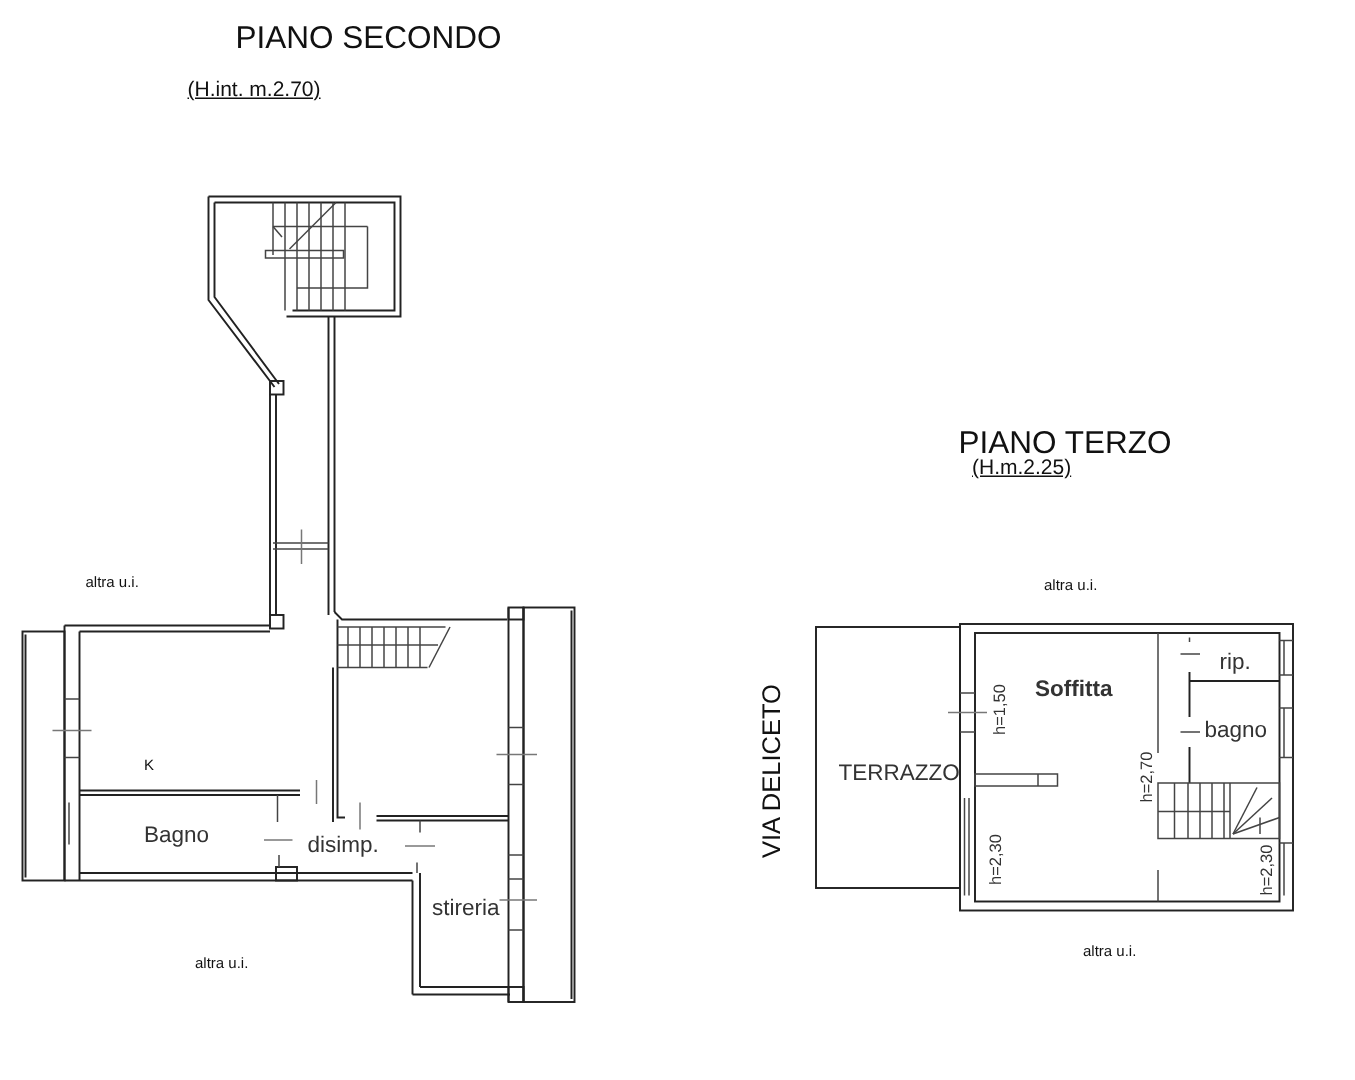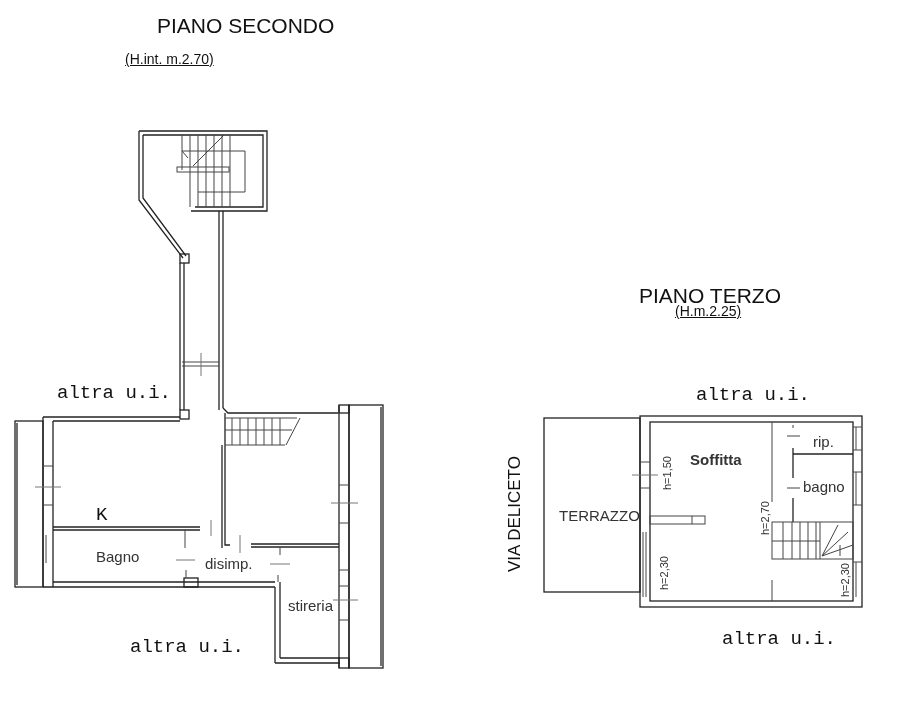--- a/index.html
+++ b/index.html
@@ -1,21 +1,21 @@
 <!DOCTYPE html>
 <html><head>
 <meta charset="utf-8">
 <style>
   html, body { margin:0; padding:0; background:#ffffff; }
   body { width:903px; height:720px; position:relative; overflow:hidden; font-family:"Liberation Sans", sans-serif; color:#111; }
   #plan { position:absolute; left:0; top:0; width:903px; height:720px; }
   .lbl { position:absolute; white-space:nowrap; color:#111; line-height:1; }
   .title { font-size:21px; }
   .sub { font-size:14px;text-decoration:underline; }
-  .big { font-size:19px;font-family:Liberation Mono, monospace; }
+  .big { font-size:10px; }
   .room { font-size:15px; color:#333; }
   .hgt { font-size:11px; color:#333; transform-origin:left top; transform:rotate(-90deg); }
   .via { font-size:17px; transform-origin:left top; transform:rotate(-90deg); }
   svg .w { fill:none; stroke:#222; stroke-width:1.3; }
   svg .t { fill:none; stroke:#444; stroke-width:1; }
   svg .g { fill:none; stroke:#777; stroke-width:1; }
 </style>
 </head>
 <body>
 
@@ -180,21 +180,21 @@
 <div class="lbl title" style="left:122px;top:15px;margin-left:35px;">PIANO SECONDO</div>
 <div class="lbl sub" style="left:125px;top:52px;">(H.int. m.2.70)</div>
 <div class="lbl big" style="left:57px;top:384px;">altra u.i.</div>
 <div class="lbl big" style="left:96px;top:506px;">K</div>
 <div class="lbl room" style="left:96px;top:549px;">Bagno</div>
 <div class="lbl room" style="left:205px;top:556px;">disimp.</div>
 <div class="lbl room" style="left:288px;top:598px;text-align:center;">stireria</div>
 <div class="lbl big" style="left:130px;top:638px;">altra u.i.</div>
 
 <div class="lbl title" style="left:639px;top:267px;margin-top:18px;">PIANO TERZO</div>
-<div class="lbl sub" style="left:675px;top:304px;">(H.m.2.25)</div>
+<div class="lbl sub" style="left:648px;top:304px;">(H.m.2.25)</div>
 <div class="lbl big" style="left:696px;top:386px;">altra u.i.</div>
 <div class="lbl big" style="left:722px;top:630px;">altra u.i.</div>
 <div class="lbl via" style="left:506px;top:572px;">VIA DELICETO</div>
 <div class="lbl room" style="left:559px;top:508px;">TERRAZZO</div>
 <div class="lbl room" style="left:690px;top:452px;font-weight:bold;">Soffitta</div>
 <div class="lbl room" style="left:813px;top:434px;">rip.</div>
 <div class="lbl room" style="left:803px;top:479px;">bagno</div>
 <div class="lbl hgt" style="left:662px;top:490px;">h=1,50</div>
 <div class="lbl hgt" style="left:659px;top:590px;">h=2,30</div>
 <div class="lbl hgt" style="left:760px;top:535px;">h=2,70</div>

